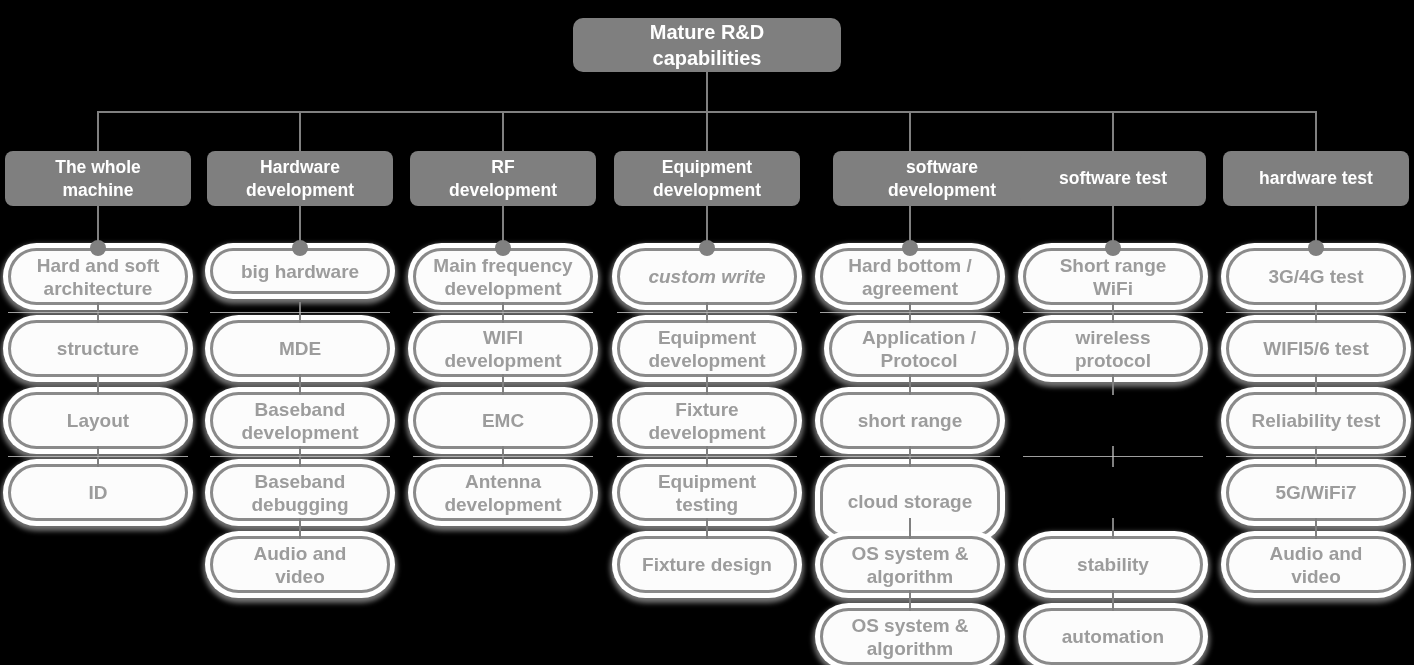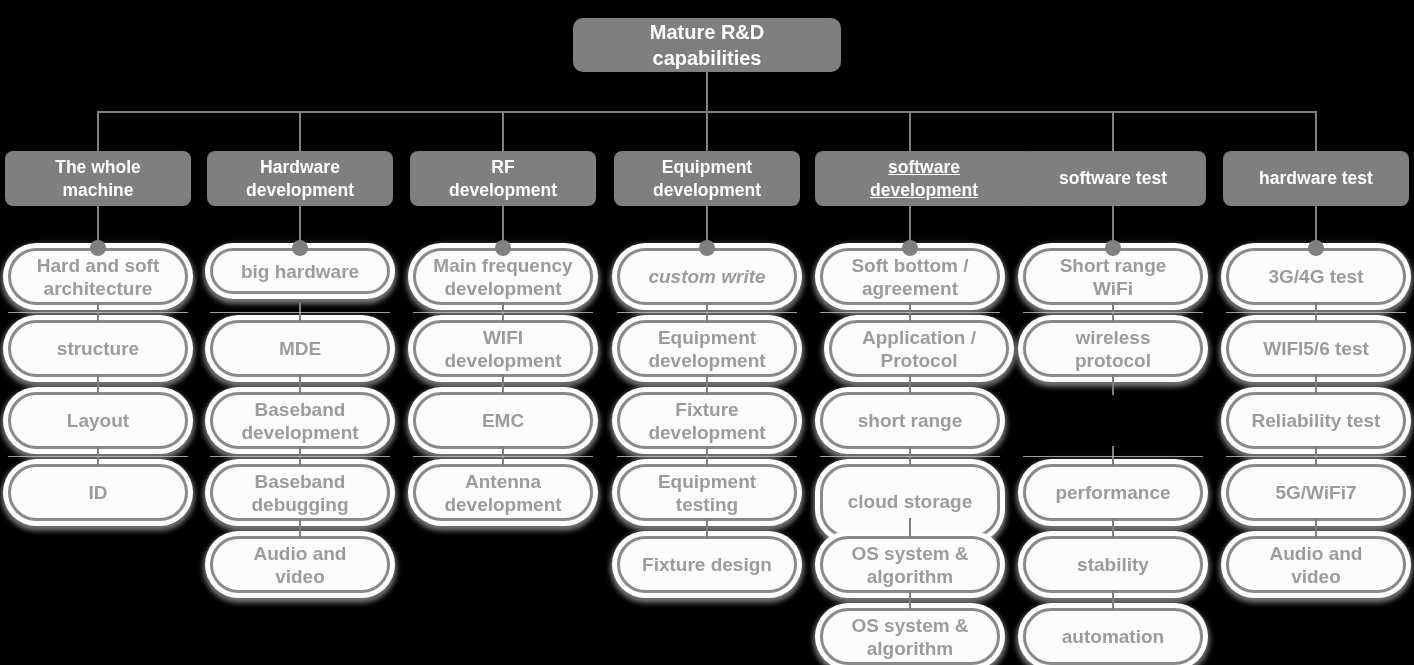--- a/index.html
+++ b/index.html
@@ -104,24 +104,24 @@
         <div class="pill" style="left: 5px; top: 385px; width: 180px; height: 57px;">Fixture design</div>
         <div class="line" style="left: 94px; top: 151px; width: 2px; height: 21px;"></div>
         <div class="line" style="left: 94px; top: 223px; width: 2px; height: 21px;"></div>
         <div class="line" style="left: 94px; top: 295px; width: 2px; height: 21px;"></div>
         <div class="line" style="left: 94px; top: 367px; width: 2px; height: 21px;"></div>
         <div class="divider" style="left: 5px; top: 161px; width: 180px; height: 1px;"></div>
         <div class="divider" style="left: 5px; top: 305px; width: 180px; height: 1px;"></div>
         <div class="dot" style="left: 87px; top: 89px;"></div>
       </div>
       <div class="column" style="left: 815px; top: 139px; width: 190px; height: 514px;">
-        <div class="node header-node" style="left: 0; top: 0px; width: 218px; height: 55px; text-decoration: underline;">software
+        <div class="node header-node" style="left: 18px; top: 0px; width: 218px; height: 55px;">software
 development</div>
         <div class="line" style="left: 94px; top: 55px; width: 2px; height: 45px;"></div>
-        <div class="pill" style="left: 5px; top: 97px; width: 180px; height: 57px;">Soft bottom /
+        <div class="pill" style="left: 5px; top: 97px; width: 180px; height: 57px;">Hard bottom /
 agreement</div>
         <div class="pill" style="left: 14px; top: 169px; width: 180px; height: 57px;">Application /
 Protocol</div>
         <div class="pill" style="left: 5px; top: 241px; width: 180px; height: 57px;">short range</div>
         <div class="pill" style="left: 5px; top: 313px; width: 180px; height: 74px;">cloud storage</div>
         <div class="pill" style="left: 5px; top: 385px; width: 180px; height: 57px;">OS system &amp;
 algorithm</div>
         <div class="pill" style="left: 5px; top: 457px; width: 180px; height: 57px;">OS system &amp;
 algorithm</div>
         <div class="line" style="left: 94px; top: 151px; width: 2px; height: 21px;"></div>
@@ -133,21 +133,20 @@
         <div class="divider" style="left: 5px; top: 305px; width: 180px; height: 1px;"></div>
         <div class="dot" style="left: 87px; top: 89px;"></div>
       </div>
       <div class="column" style="left: 1018px; top: 139px; width: 190px; height: 514px;">
         <div class="node header-node" style="left: 2px; top: 0px; width: 186px; height: 55px;">software test</div>
         <div class="line" style="left: 94px; top: 55px; width: 2px; height: 45px;"></div>
         <div class="pill" style="left: 5px; top: 97px; width: 180px; height: 57px;">Short range
 WiFi</div>
         <div class="pill" style="left: 5px; top: 169px; width: 180px; height: 57px;">wireless
 protocol</div>
-        <div class="pill" style="left: 5px; top: 313px; width: 180px; height: 57px;">performance</div>
         <div class="pill" style="left: 5px; top: 385px; width: 180px; height: 57px;">stability</div>
         <div class="pill" style="left: 5px; top: 457px; width: 180px; height: 57px;">automation</div>
         <div class="line" style="left: 94px; top: 151px; width: 2px; height: 21px;"></div>
         <div class="line" style="left: 94px; top: 223px; width: 2px; height: 21px;"></div>
         <div class="line" style="left: 94px; top: 295px; width: 2px; height: 21px;"></div>
         <div class="line" style="left: 94px; top: 367px; width: 2px; height: 21px;"></div>
         <div class="line" style="left: 94px; top: 439px; width: 2px; height: 21px;"></div>
         <div class="divider" style="left: 5px; top: 161px; width: 180px; height: 1px;"></div>
         <div class="divider" style="left: 5px; top: 305px; width: 180px; height: 1px;"></div>
         <div class="dot" style="left: 87px; top: 89px;"></div>

